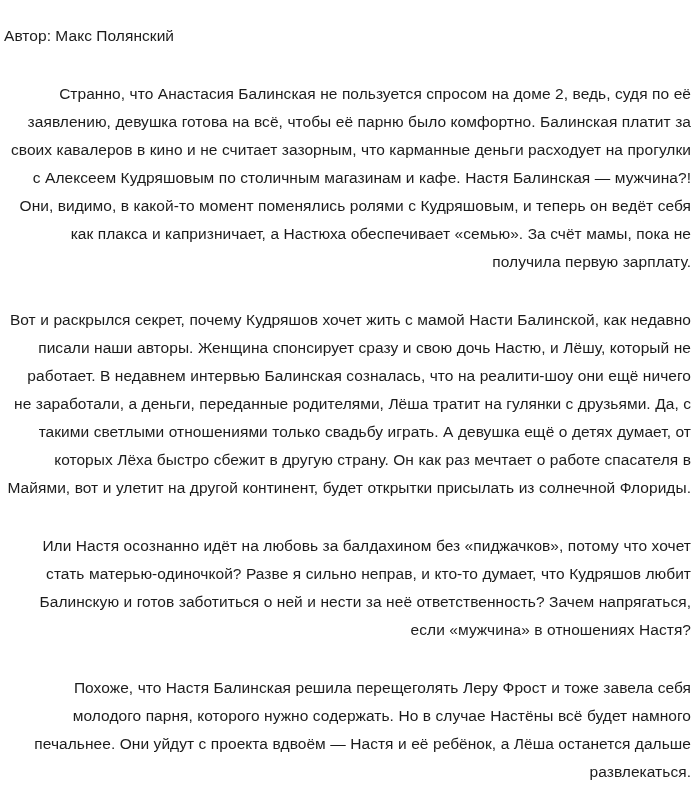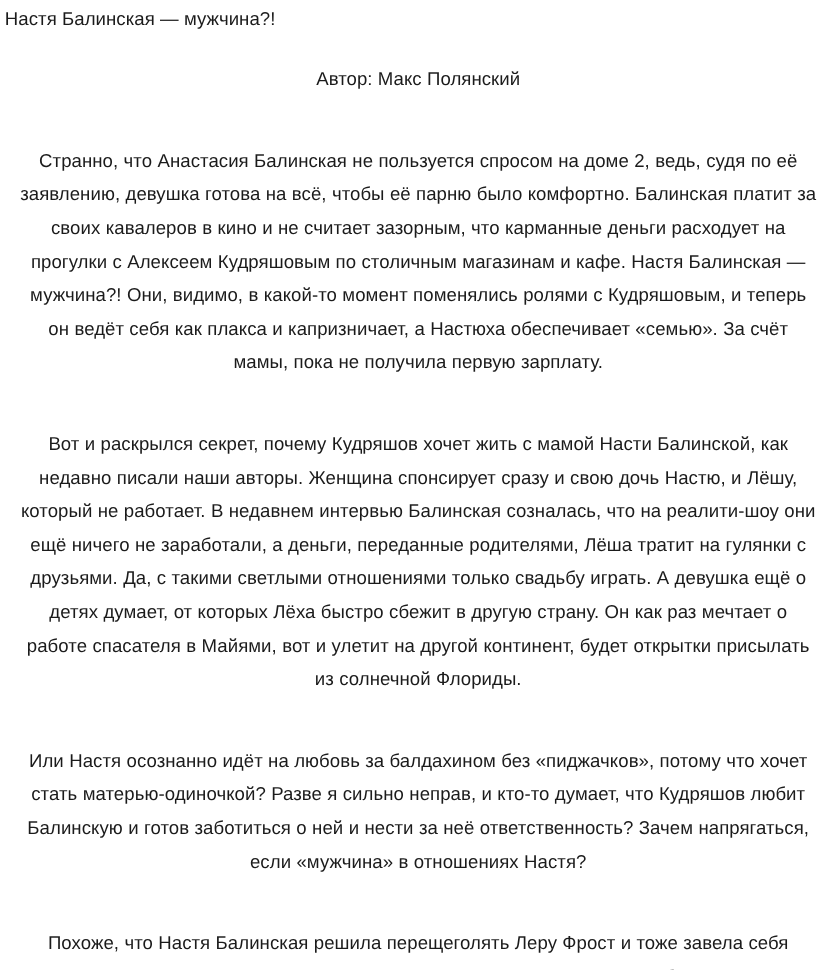--- a/index.html
+++ b/index.html
@@ -31,44 +31,42 @@
     letter-spacing: 0.05px;
   }
   .article-byline {
     font-size: 15.5px;
     line-height: 28px;
     font-weight: 400;
     color: #1b1b1b;
     margin: 0;
     padding-top: 22px;
     letter-spacing: 0.05px;
-    text-align: center;
   }
   .article-body {
     margin: 0;
     padding: 0;
   }
   .article-paragraph {
     font-size: 15.5px;
     line-height: 28px;
     font-weight: 400;
     color: #1b1b1b;
-    margin: 12px;
+    margin: 2px;
     padding-top: 28px;
-    text-align: center;
+    text-align: right;
     letter-spacing: 0.05px;
     word-spacing: 0.1px;
   }
 </style>
 </head>
 <body>
 
 <article class="article">
 
-  <h1 class="article-title">Настя Балинская — мужчина?!</h1>
 
   <p class="article-byline">Автор: Макс Полянский</p>
 
   <div class="article-body">
     <p class="article-paragraph">Странно, что Анастасия Балинская не пользуется спросом на доме 2, ведь, судя по её заявлению, девушка готова на всё, чтобы её парню было комфортно. Балинская платит за своих кавалеров в кино и не считает зазорным, что карманные деньги расходует на прогулки с Алексеем Кудряшовым по столичным магазинам и кафе. Настя Балинская — мужчина?! Они, видимо, в какой-то момент поменялись ролями с Кудряшовым, и теперь он ведёт себя как плакса и капризничает, а Настюха обеспечивает «семью». За счёт мамы, пока не получила первую зарплату.</p>
     <p class="article-paragraph">Вот и раскрылся секрет, почему Кудряшов хочет жить с мамой Насти Балинской, как недавно писали наши авторы. Женщина спонсирует сразу и свою дочь Настю, и Лёшу, который не работает. В недавнем интервью Балинская созналась, что на реалити-шоу они ещё ничего не заработали, а деньги, переданные родителями, Лёша тратит на гулянки с друзьями. Да, с такими светлыми отношениями только свадьбу играть. А девушка ещё о детях думает, от которых Лёха быстро сбежит в другую страну. Он как раз мечтает о работе спасателя в Майями, вот и улетит на другой континент, будет открытки присылать из солнечной Флориды.</p>
     <p class="article-paragraph">Или Настя осознанно идёт на любовь за балдахином без «пиджачков», потому что хочет стать матерью-одиночкой? Разве я сильно неправ, и кто-то думает, что Кудряшов любит Балинскую и готов заботиться о ней и нести за неё ответственность? Зачем напрягаться, если «мужчина» в отношениях Настя?</p>
     <p class="article-paragraph">Похоже, что Настя Балинская решила перещеголять Леру Фрост и тоже завела себя молодого парня, которого нужно содержать. Но в случае Настёны всё будет намного печальнее. Они уйдут с проекта вдвоём — Настя и её ребёнок, а Лёша останется дальше развлекаться.</p>
   </div>
 

